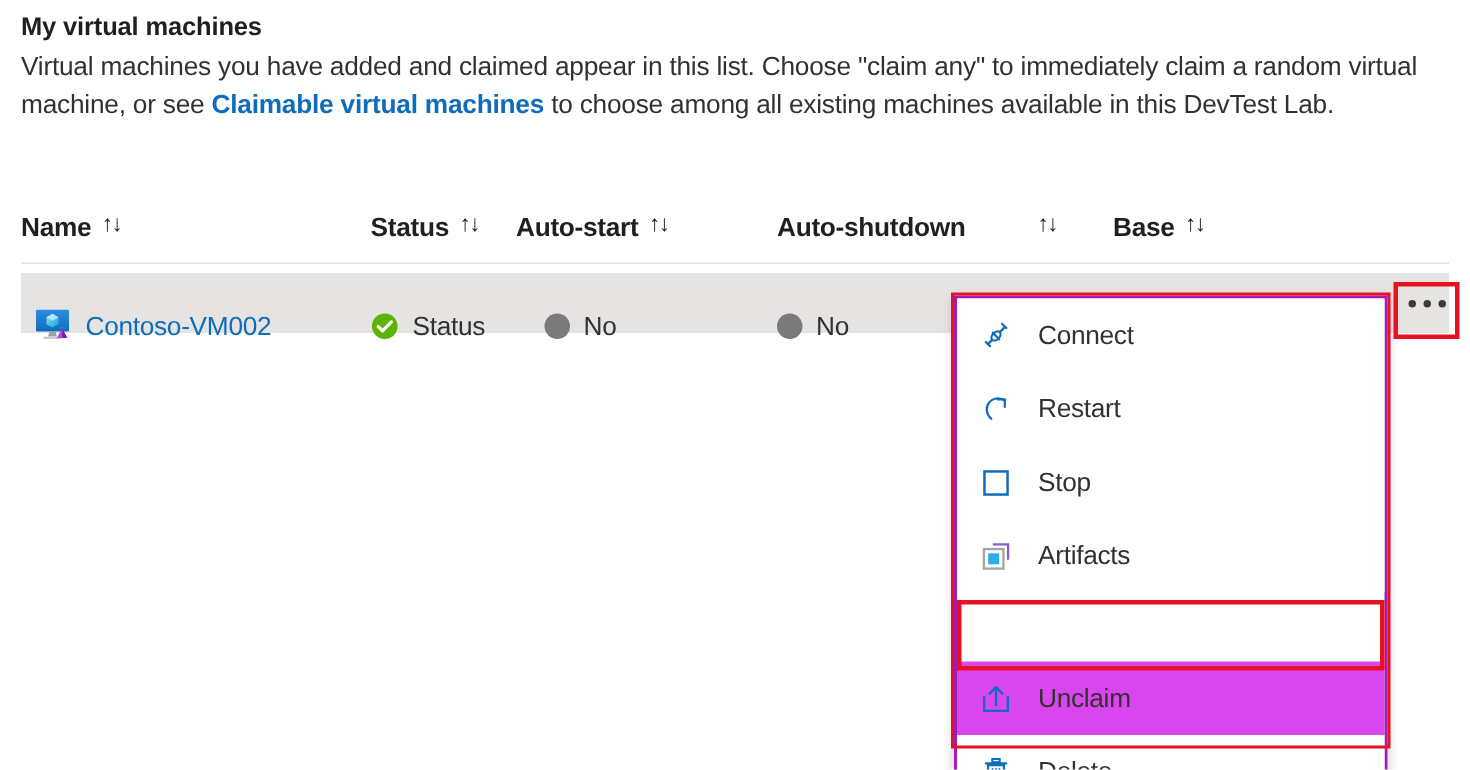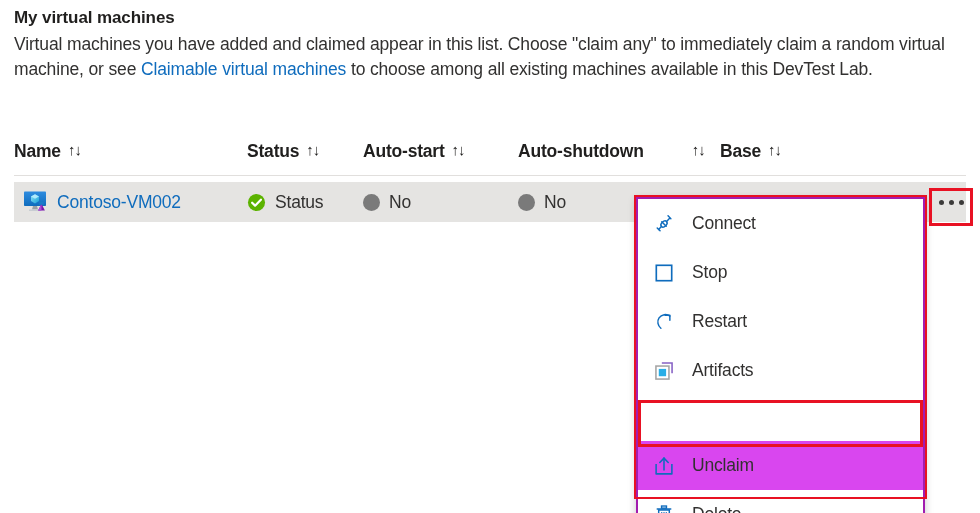--- a/index.html
+++ b/index.html
@@ -30,20 +30,21 @@
     left: 14px; top: 32px;
     width: 950px;
     font-size: 17.5px;
     line-height: 25px;
     color: #323130;
     letter-spacing: -0.15px;
   }
   .intro a {
     color: #0f6cbd;
     text-decoration: none;
+    font-weight: bold;
   }
 
   
   .table {
     position: absolute;
     left: 0; top: 138px;
     width: 980px;
   }
   .thead {
     position: relative;
@@ -75,21 +76,21 @@
 
   .trow {
     position: absolute;
     left: 14px; top: 44px;
     width: 952px;
     height: 40px;
     background: #e5e4e2;
   }
   .cell {
     position: absolute;
-    top: 0;
+    top: 15px;
     height: 40px;
     display: flex;
     align-items: center;
     gap: 9px;
     font-size: 17.5px;
     color: #323130;
     letter-spacing: -0.2px;
     white-space: nowrap;
   }
   .cell.link-cell a {
@@ -193,29 +194,29 @@
 
     <div class="thead">
       <div class="th" style="left:0px;">
         <span>Name</span>
         <span class="sort-glyph">↑↓</span>
       </div>
       <div class="th" style="left:233px;">
         <span>Status</span>
         <span class="sort-glyph">↑↓</span>
       </div>
-      <div class="th" style="left:349px;">
+      <div class="th" style="left:330px;">
         <span>Auto-start</span>
         <span class="sort-glyph">↑↓</span>
       </div>
       <div class="th" style="left:504px;gap:48px;">
         <span>Auto-shutdown</span>
         <span class="sort-glyph">↑↓</span>
       </div>
-      <div class="th" style="left:706px;">
+      <div class="th" style="left:728px;">
         <span>Base</span>
         <span class="sort-glyph">↑↓</span>
       </div>
     </div>
 
     <div class="trow">
 
       <div class="cell link-cell" style="left:8px;">
         <span class="vm-icon">
           <svg viewBox="0 0 26 24" width="26" height="24">
@@ -288,34 +289,34 @@
             <path d="M9.6 9.6l4.8 4.8"></path>
           </g>
         </svg>
       </span>
       <span>Connect</span>
     </div>
 
     <div class="menu-item">
       <span class="mi-icon">
         <svg viewBox="0 0 24 24" width="22" height="22">
-          <rect x="3.6" y="3.6" width="16.8" height="16.8" fill="none" stroke="#0f6cbd" stroke-width="1.8"></rect>
-        </svg>
-      </span>
-      <span>Stop</span>
-    </div>
-
-    <div class="menu-item">
-      <span class="mi-icon">
-        <svg viewBox="0 0 24 24" width="22" height="22">
           <path d="M18.4 10.2V4.6M18.4 4.6h-5.3" fill="none" stroke="#0f6cbd" stroke-width="1.6" stroke-linecap="round" stroke-linejoin="round"></path>
           <path d="M18.4 5.6C14.9 2.7 9.2 3.6 6.6 7.6c-2.4 3.6-1.4 8.5 2 11.2" fill="none" stroke="#0f6cbd" stroke-width="1.6" stroke-linecap="round"></path>
         </svg>
       </span>
       <span>Restart</span>
+    </div>
+
+    <div class="menu-item">
+      <span class="mi-icon">
+        <svg viewBox="0 0 24 24" width="22" height="22">
+          <rect x="3.6" y="3.6" width="16.8" height="16.8" fill="none" stroke="#0f6cbd" stroke-width="1.8"></rect>
+        </svg>
+      </span>
+      <span>Stop</span>
     </div>
 
     <div class="menu-item">
       <span class="mi-icon">
         <svg viewBox="0 0 24 24" width="22" height="22">
           <path d="M10.5 3.2h10.3v10.3" fill="none" stroke="#8661c5" stroke-width="1.7" stroke-linecap="square"></path>
           <rect x="3.2" y="6.6" width="14.2" height="14.2" fill="none" stroke="#a5a5a5" stroke-width="1.7"></rect>
           <rect x="6.3" y="9.7" width="8" height="8" fill="#2aaee6"></rect>
         </svg>
       </span>

